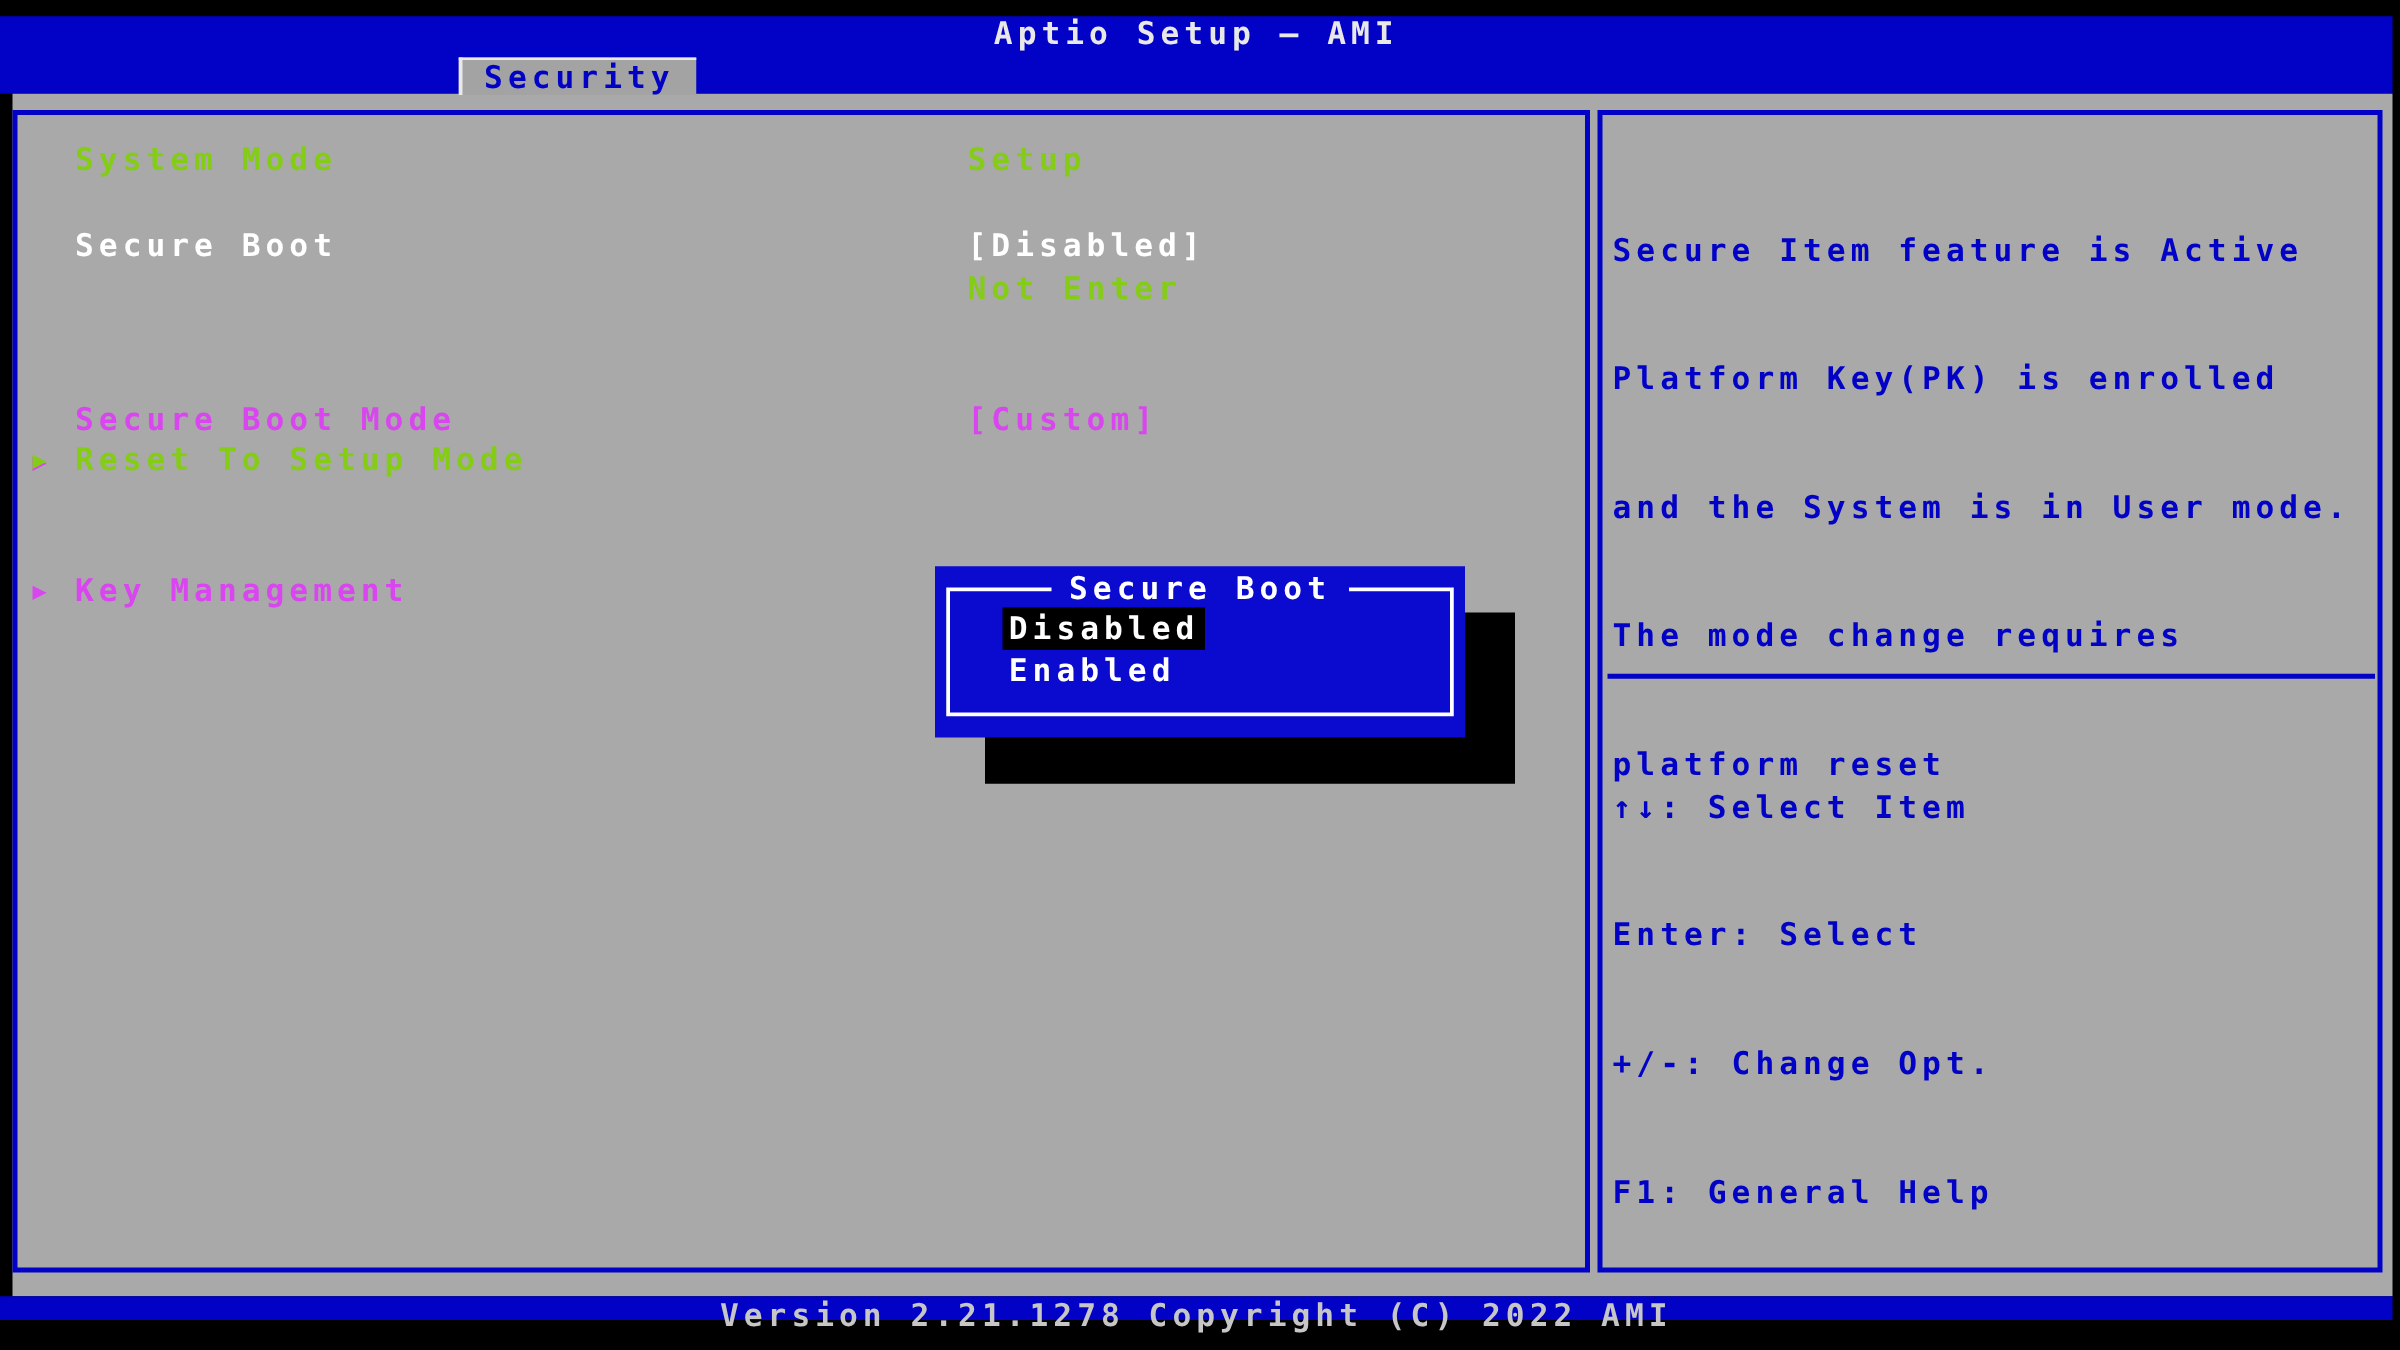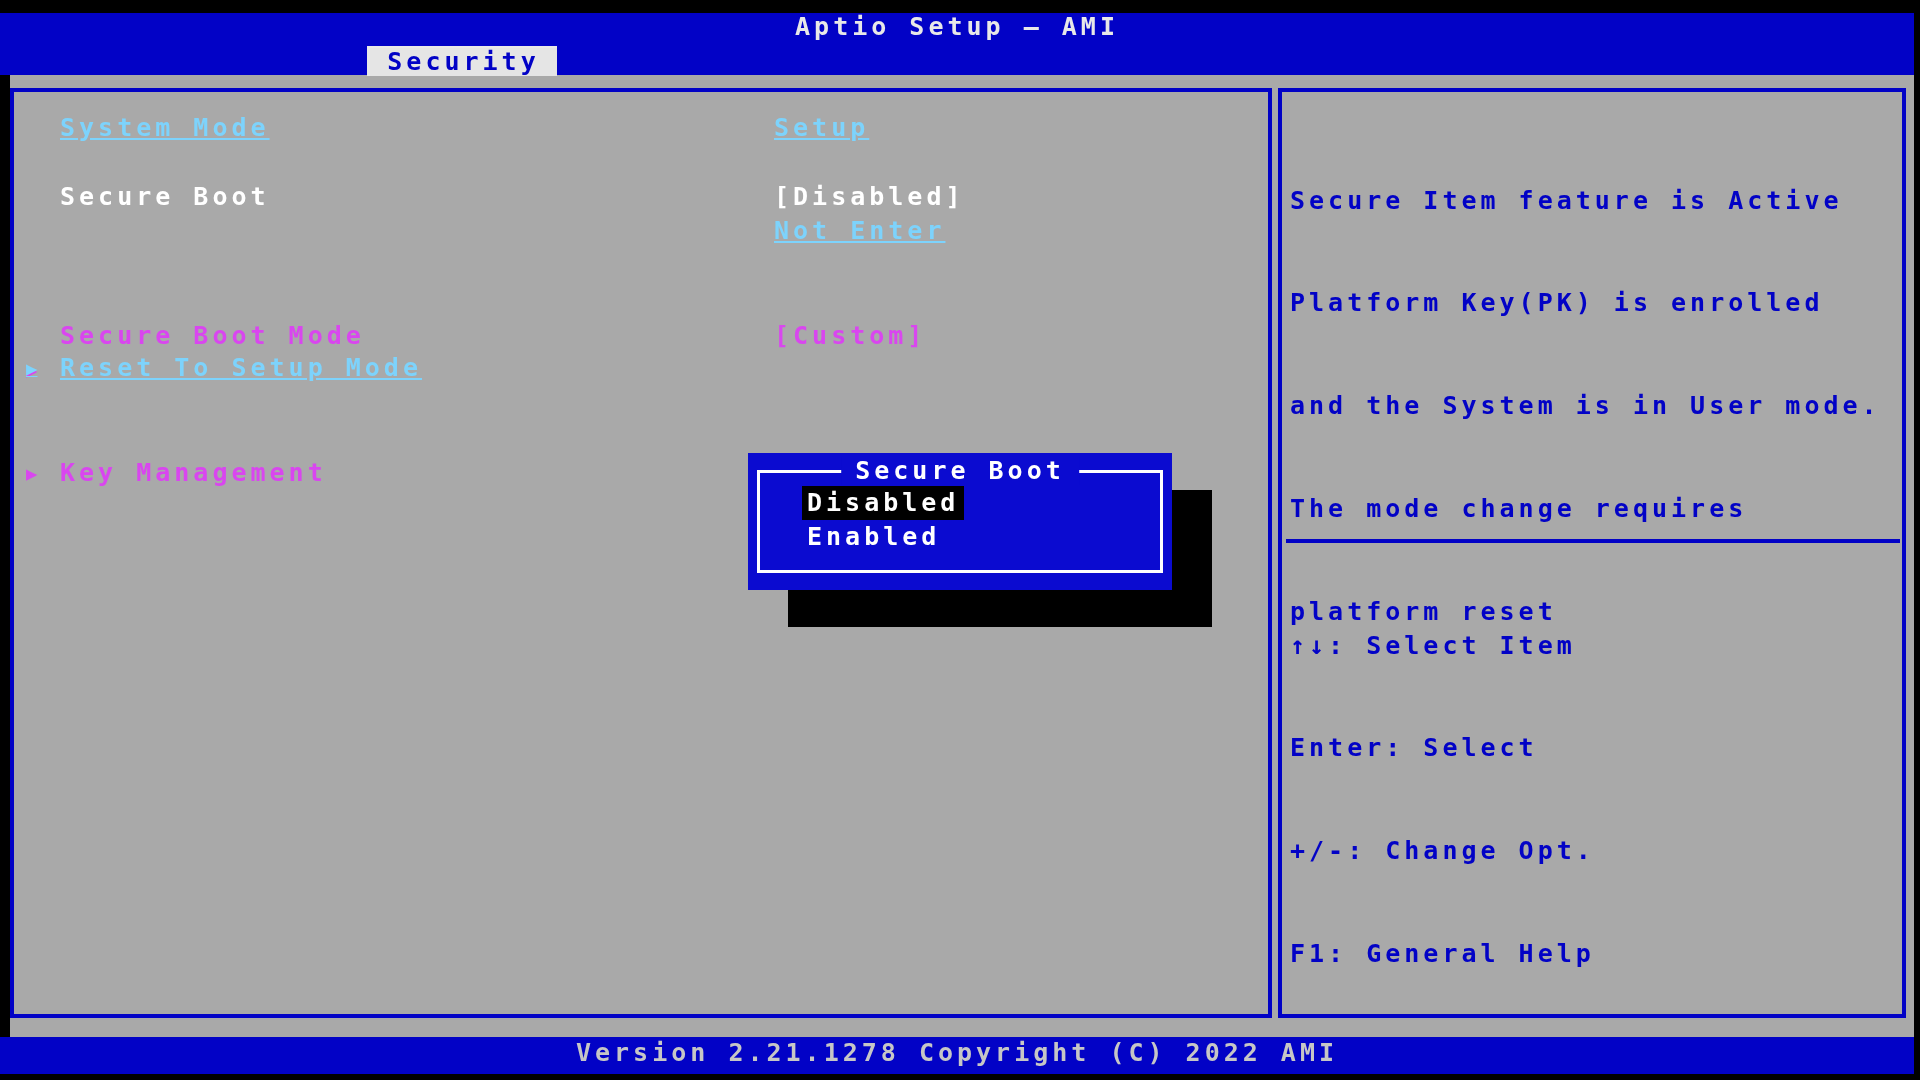--- a/index.html
+++ b/index.html
@@ -5,53 +5,53 @@
   html,body{margin:0;padding:0;background:#000;}
   body{
     position:relative;width:1920px;height:1080px;overflow:hidden;
     font-family:"DejaVu Sans Mono","Liberation Mono",monospace;
     font-weight:bold;font-size:25px;letter-spacing:4px;
   }
   .abs{position:absolute;}
   
   .header-bar{left:0;top:13px;width:1914px;height:62px;background:#0202c6;}
   .header-title{left:0;top:10px;width:1914px;text-align:center;color:#e8e8e8;line-height:34px;}
-  .tab{left:367px;top:46px;width:190px;height:30px;background:#e5e5e5;
+  .tab{left:367px;top:46px;width:190px;height:30px;background:#a3a3a3;
        border-top:2px solid #e9e9e9;border-left:3px solid #e9e9e9;
        color:#0202c6;text-align:center;line-height:28px;box-sizing:border-box;z-index:3;}
   
   .content-bg{left:10px;top:75px;width:1904px;height:962px;background:#a9a9a9;}
   
   .panel{box-sizing:border-box;border:4px solid #0202c6;background:transparent;}
   .left-panel{left:10px;top:88px;width:1262px;height:930px;}
   .right-panel{left:1278px;top:88px;width:628px;height:930px;}
   
   .menu-row{position:absolute;left:0;width:100%;height:34px;line-height:34px;}
   .menu-label{position:absolute;left:46px;white-space:pre;}
   .menu-value{position:absolute;left:760px;white-space:pre;}
   .menu-arrow{position:absolute;left:12px;font-size:19px;letter-spacing:0;}
-  .c-black{color:#7dd3fc;text-decoration:underline;}
+  .c-black{color:#84cc16;}
   .c-blue{color:#d946ef;margin-top:36px;}
   .c-white{color:#ffffff;}
   
   .help-text{left:8px;top:23px;line-height:34.3px;color:#0202c6;white-space:pre;}
   .panel-divider{left:4px;top:447px;width:614px;height:4px;background:#0202c6;}
   .hotkeys{left:8px;top:468px;line-height:34.3px;color:#0202c6;white-space:pre;}
   
   .dialog-shadow{left:788px;top:490px;width:424px;height:137px;background:#000;z-index:4;}
   .dialog{left:748px;top:453px;width:424px;height:137px;background:#0b0bd0;z-index:5;}
   .dialog-frame{position:absolute;left:9px;top:17px;width:406px;height:103px;
                 box-sizing:border-box;border:3px solid #ffffff;}
   .dialog-title{position:absolute;left:50%;top:4px;transform:translateX(-50%);
                 background:#0b0bd0;color:#ffffff;line-height:28px;padding:0 14px;white-space:pre;z-index:6;}
   .dialog-options{position:absolute;left:59px;top:33px;line-height:34.3px;color:#ffffff;}
   .dialog-option{display:block;white-space:pre;}
   .dialog-option.selected{background:#000;display:inline-block;padding:0 5px;margin-left:-5px;}
   
-  .footer-bar{left:0;top:1037px;width:1914px;height:37px;background:#0202c6;
+  .footer-bar{left:0;top:1037px;width:1914px;height:19px;background:#0202c6;
               color:#c6c6c6;text-align:center;line-height:31px;}
 </style>
 </head>
 <body>
 
 <div class="abs header-bar"></div>
 <div class="abs header-title">Aptio Setup — AMI</div>
 <div class="abs tab">Security</div>
 
 <div class="abs content-bg"></div>

